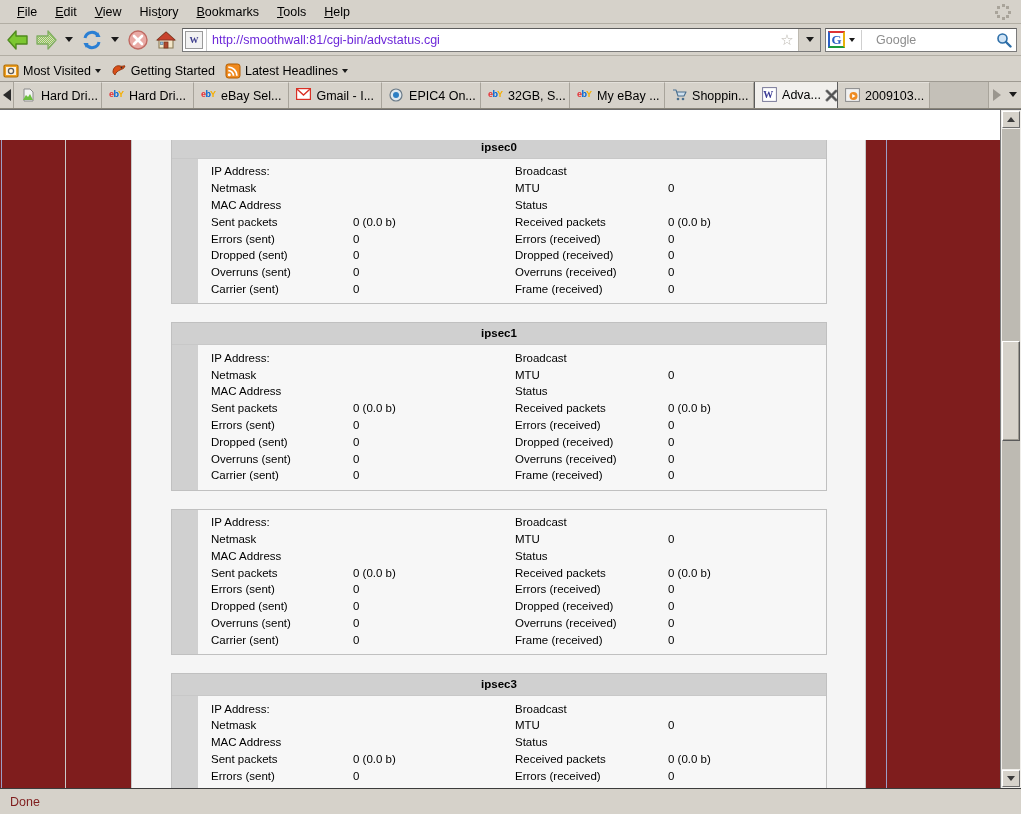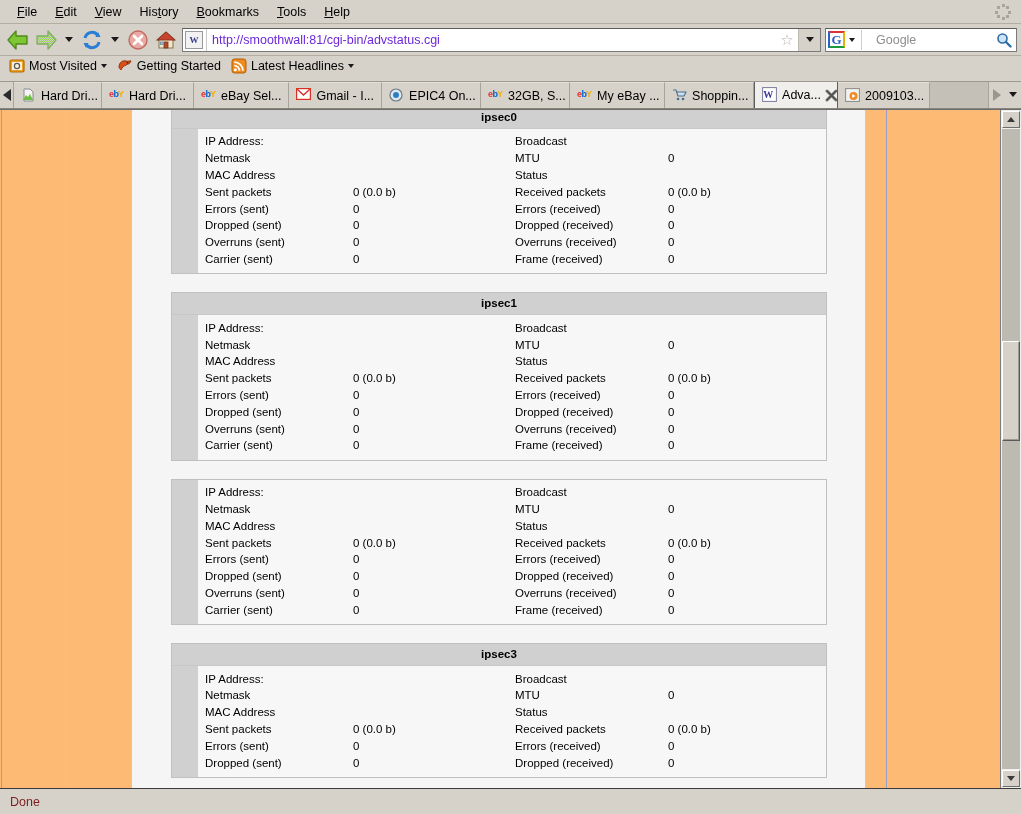--- a/index.html
+++ b/index.html
@@ -116,22 +116,21 @@
   }
   .s-drop{width:14px;display:flex;align-items:center;justify-content:center;}
   .s-sep{width:1px;height:20px;background:#cfcfcf;margin:0 2px;}
   .s-text{flex:1;font-size:12.5px;color:#8d8d8d;padding-left:2px;margin-left:10px;}
   .s-mag{width:24px;flex:0 0 24px;display:flex;align-items:center;justify-content:center;}
 
   
   .bmbar {
     height: 26px; flex: 0 0 26px;
     background: #d6d2ca;
-    display:flex; align-items:flex-start;
-    padding-left: 6px;
+    display:flex; align-items:flex-end;
     border-bottom: 1px solid #9e9a92;
   }
   .bm {
     display:flex;align-items:center;gap:4px;
     font-size:12.5px;color:#000;
     padding: 2px 7px 2px 3px;
     cursor:default; white-space:nowrap;
   }
   .bm-ico { width:16px;height:16px;flex:0 0 16px; position:relative;}
 
@@ -185,23 +184,24 @@
   .viewport {
     flex:1;
     display:flex;
     background:#ffffff;
     overflow:hidden;
     border-top:1px solid #6d6d6d;
     position:relative;
   }
   .page {
     flex:1;
-    background:#fdba74;
+    background:#7f1d1d;
     position:relative;
     overflow:hidden;
+    margin-top:30px;
   }
   .page-inner {
     position:absolute;
     left:0; top:0; right:0;
     height: 2000px;
   }
   
   .rule {
     position:absolute; top:0; bottom:0; width:1px; background:#9b9ec6;
   }
@@ -232,21 +232,21 @@
     color:#000;
     border-bottom:1px solid #c8c8c8;
   }
   .iface-body { display:flex; }
   .iface-gutter { width:26px; background:#d0d0d0; flex:0 0 26px; }
   .iface-grid {
     flex:1; background:#f7f7f7;
     padding:4px 0 6px 0;
   }
   .irow { display:flex; height:16.8px; align-items:center; }
-  .c-lab1 { width:155px; flex:0 0 155px; padding-left:7px; color:#000;}
+  .c-lab1 { width:155px; flex:0 0 155px; padding-left:13px; color:#000;}
   .c-val1 { width:162px; flex:0 0 162px; color:#000;}
   .c-lab2 { width:153px; flex:0 0 153px; color:#000;}
   .c-val2 { flex:1; color:#000;}
 
   
   .vscroll {
     width:21px; flex:0 0 21px;
     background:#f0eeea;
     border-left:1px solid #7d7d7d;
     display:flex;flex-direction:column;

